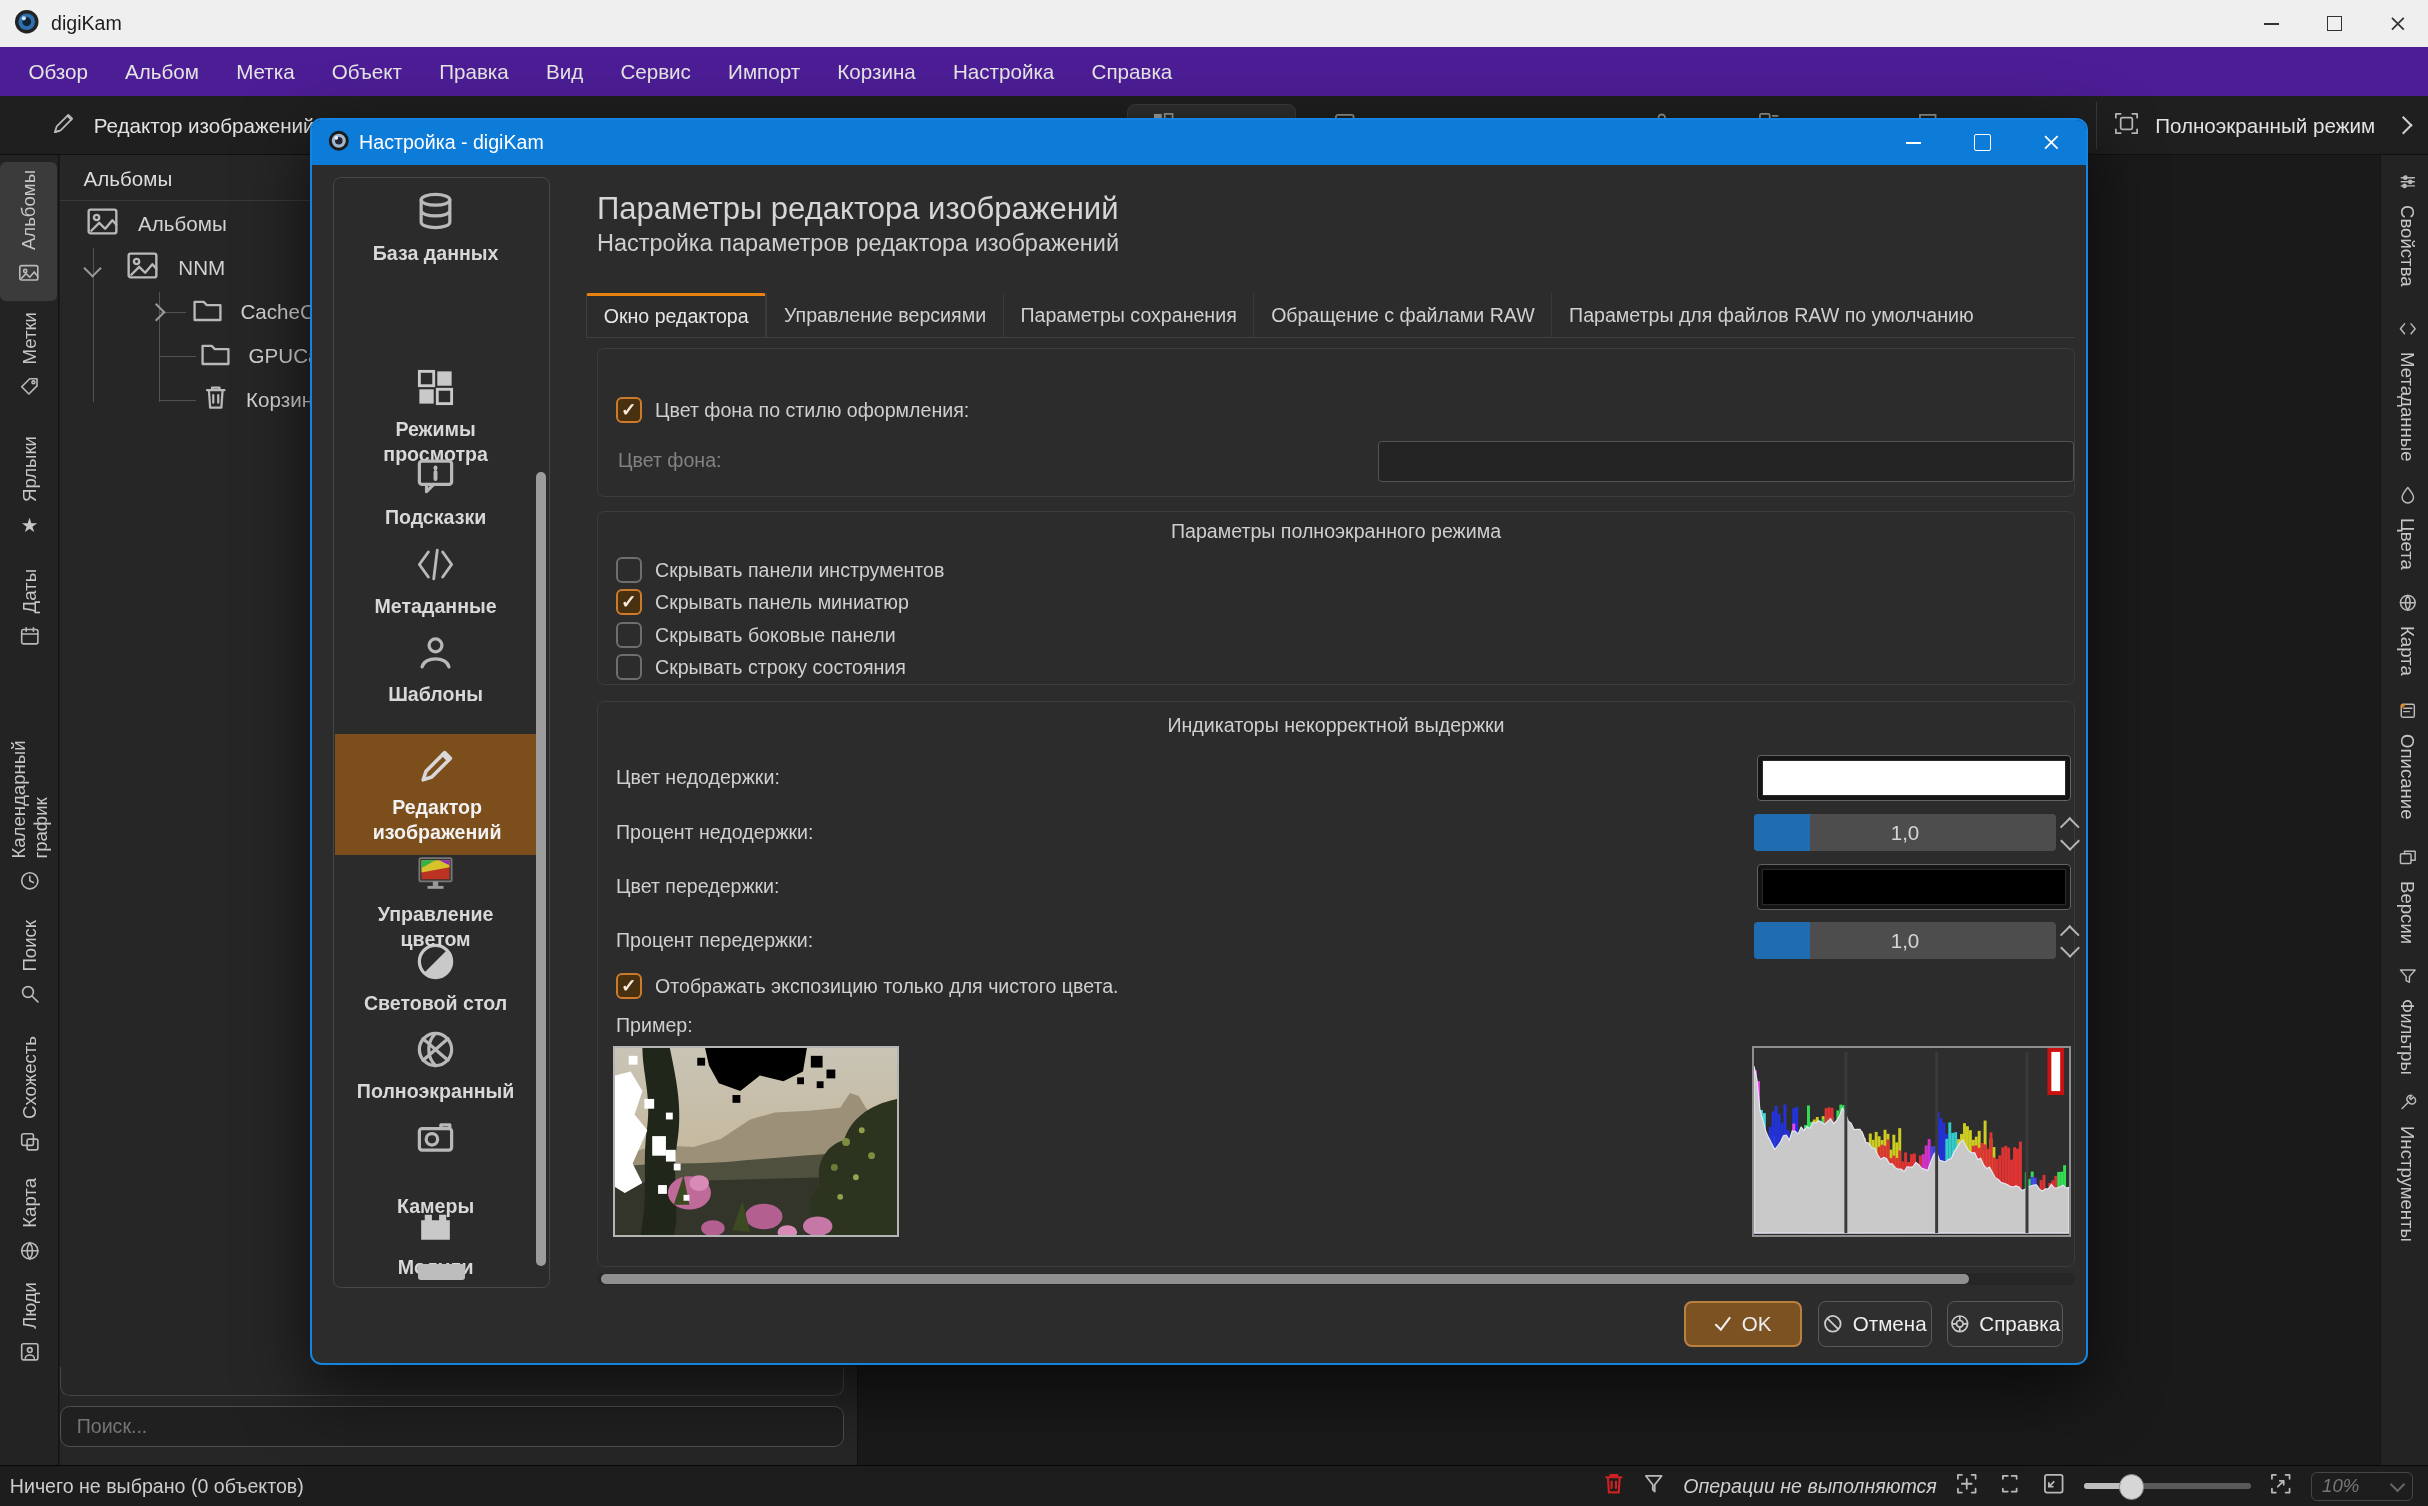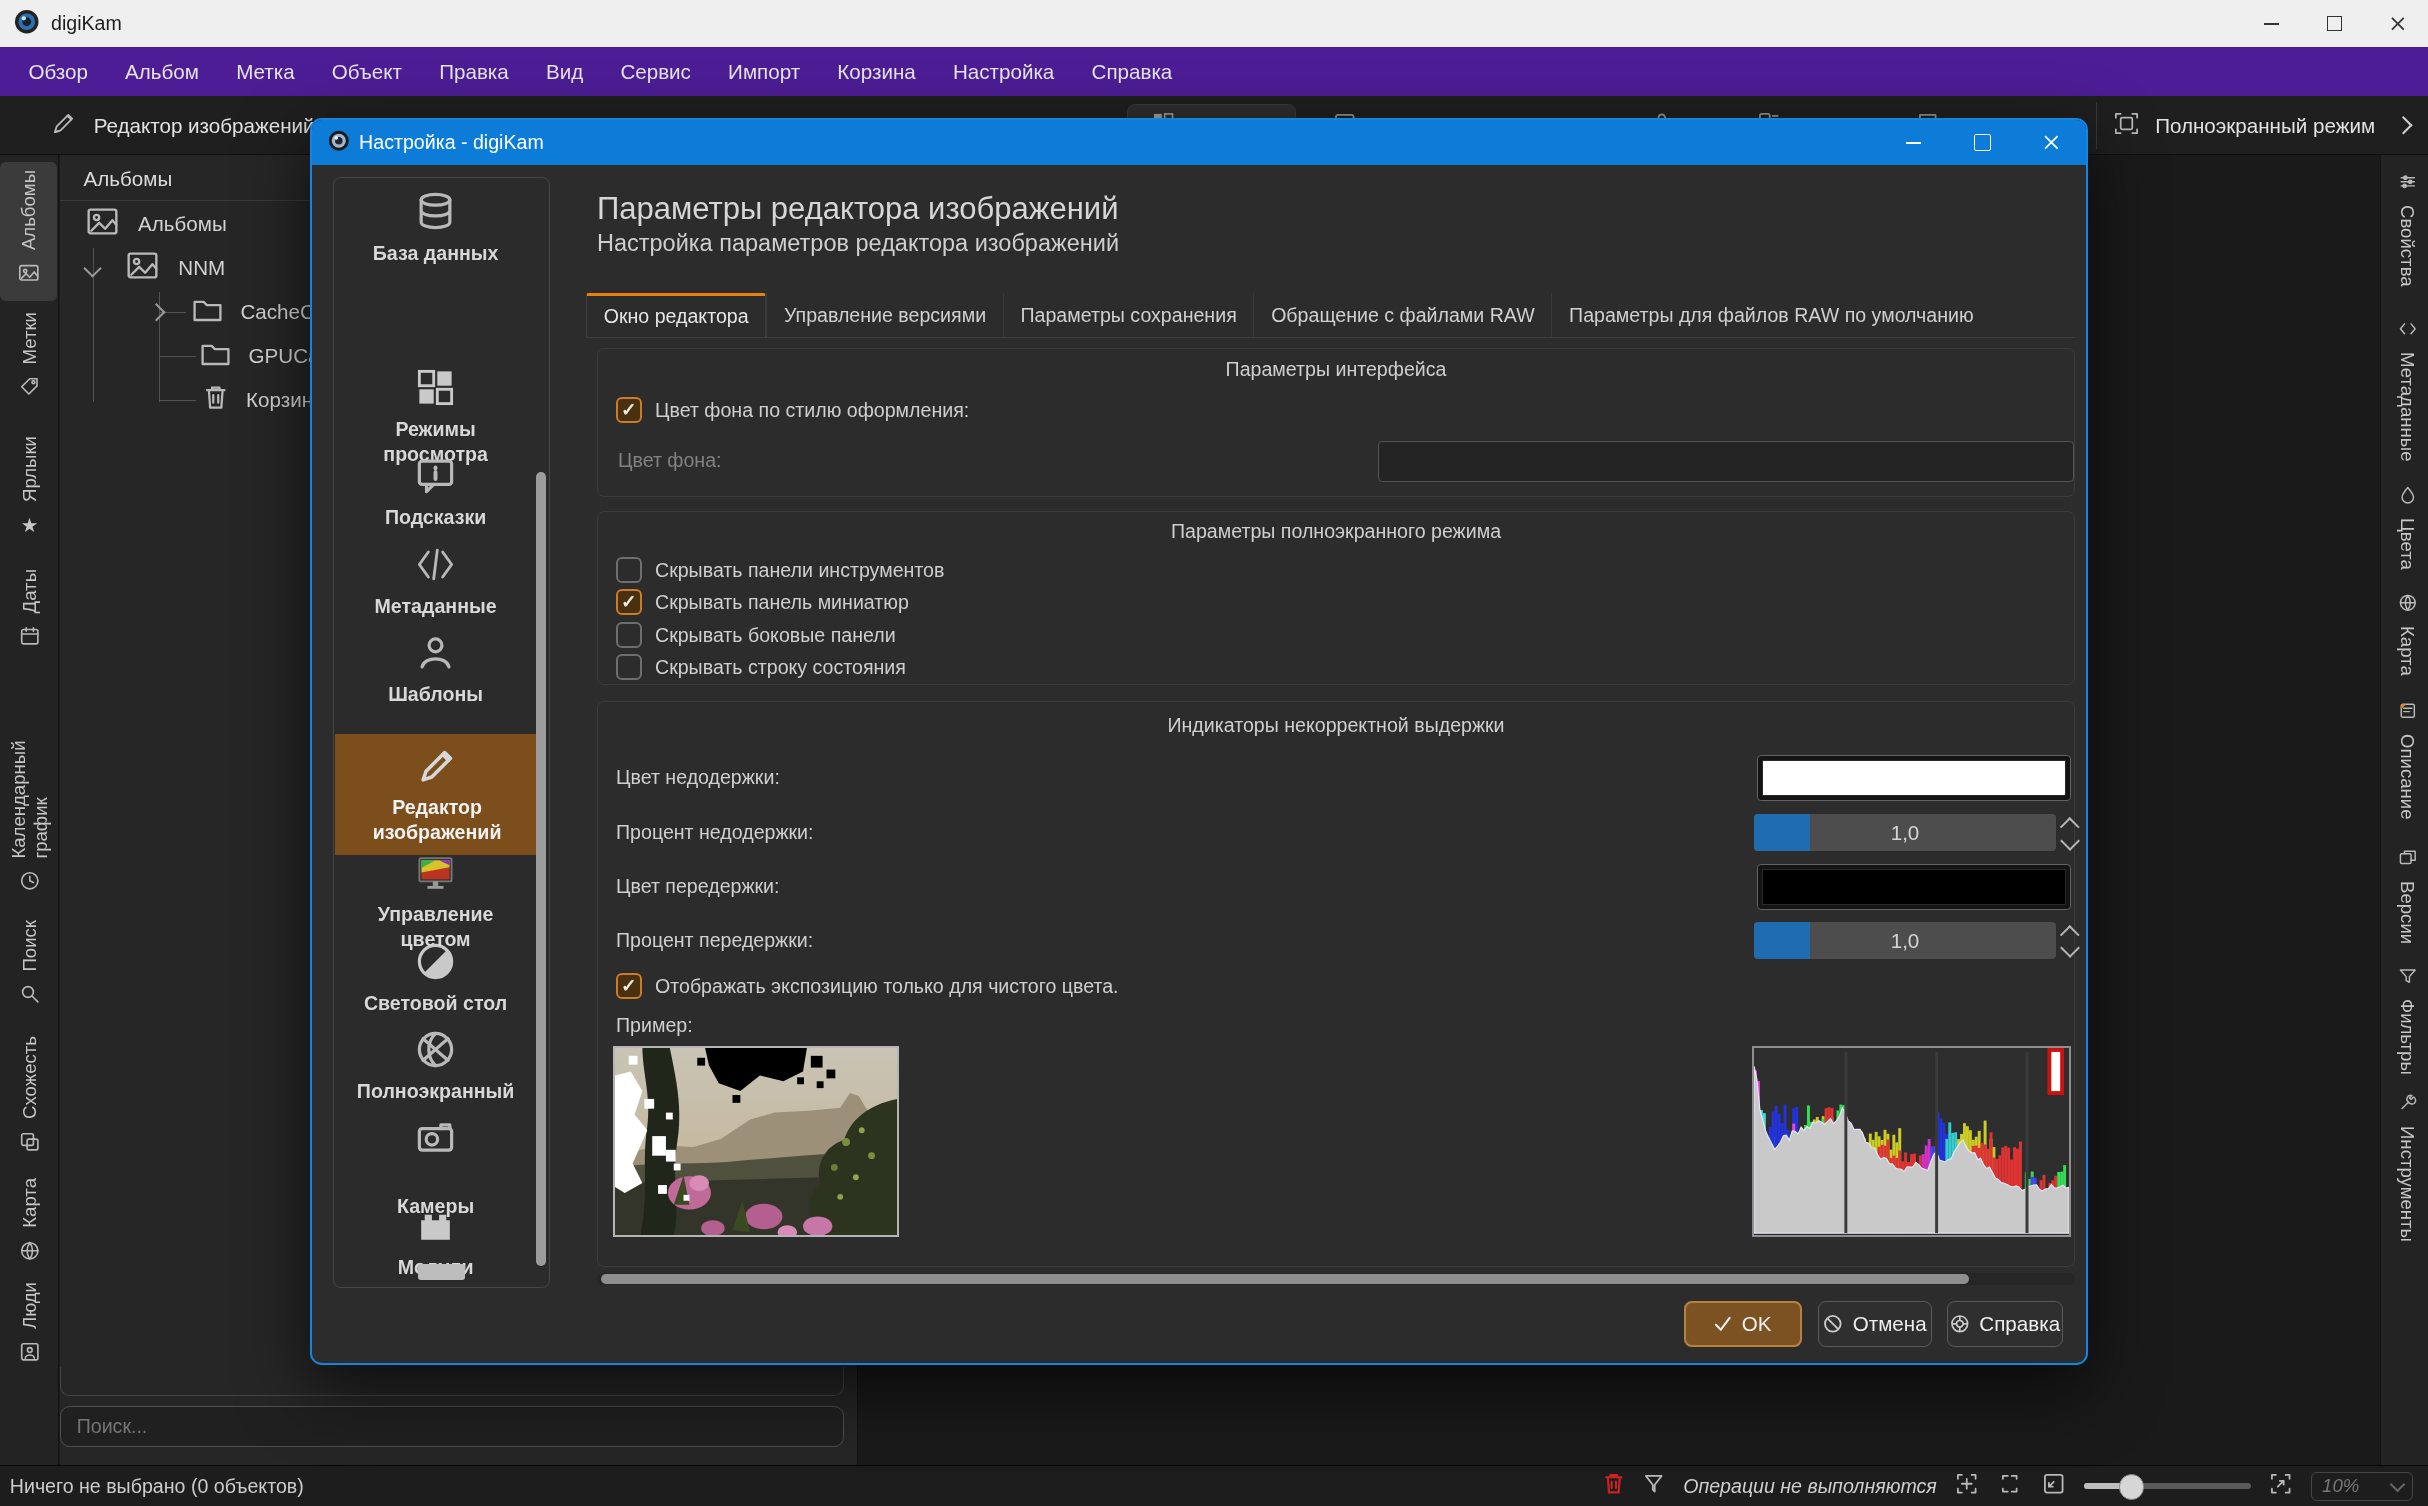--- a/index.html
+++ b/index.html
@@ -586,21 +586,20 @@
     <div class="tabbar">
       <div class="dtab active">Окно редактора</div>
       <div class="dtab">Управление версиями</div>
       <div class="dtab">Параметры сохранения</div>
       <div class="dtab">Обращение с файлами RAW</div>
       <div class="dtab">Параметры для файлов RAW по умолчанию</div>
     </div>
     <div class="tabline"></div>
 
     <div class="group" style="top:228px;height:149px;"></div>
-    <div class="gtitle" style="top:238px;left:285px;width:1478px;">Параметры интерфейса</div>
     <div class="cb on" style="left:304px;top:277px;">✓</div>
     <div class="flabel" style="left:343px;top:279px;">Цвет фона по стилю оформления:</div>
     <div class="flabel dis" style="left:306px;top:329px;">Цвет фона:</div>
     <div class="colorbtn" style="left:1066px;top:321px;width:696px;height:41px;"></div>
 
     <div class="group" style="top:391px;height:174px;"></div>
     <div class="gtitle" style="top:400px;left:285px;width:1478px;">Параметры полноэкранного режима</div>
     <div class="cb" style="left:304px;top:437px;"></div>
     <div class="flabel" style="left:343px;top:439px;">Скрывать панели инструментов</div>
     <div class="cb on" style="left:304px;top:469px;">✓</div>

